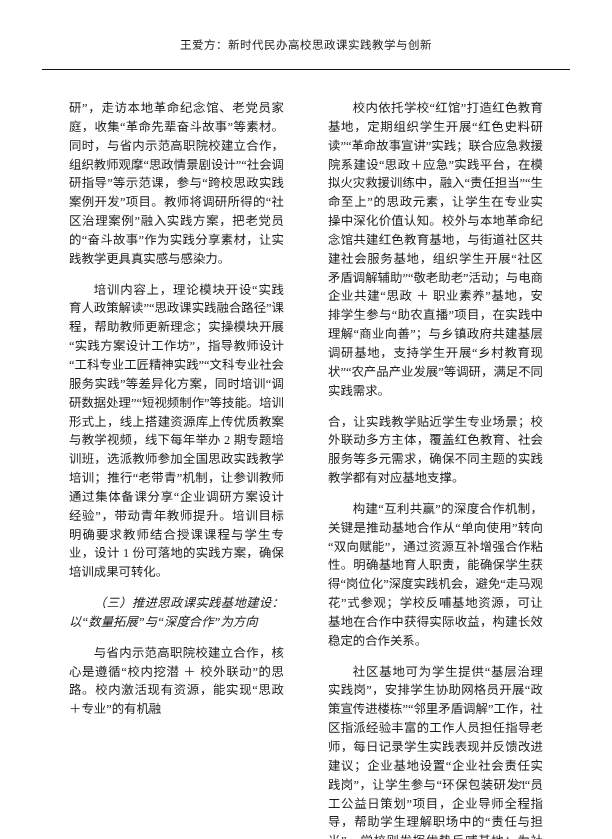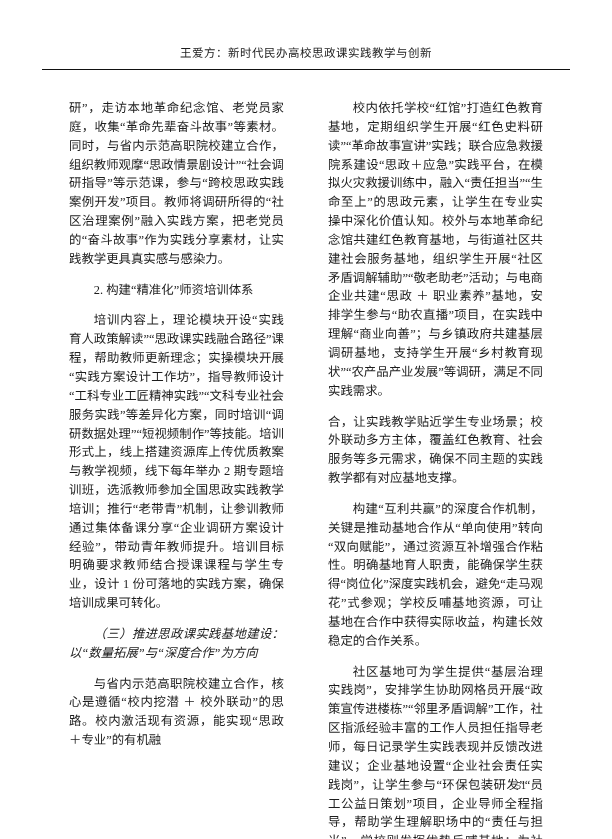--- a/index.html
+++ b/index.html
@@ -15,21 +15,21 @@
     font-family: "Liberation Serif", "DejaVu Serif", serif;
     color: #1c1c1c;
   }
   .page {
     position: absolute;
     inset: 0;
     background: #ffffff;
   }
   .running-head {
     position: absolute;
-    top: 44px;
+    top: 36px;
     left: 0;
     right: 0;
     text-align: center;
     font-size: 11.5px;
     letter-spacing: 0.5px;
     color: #1c1c1c;
     white-space: nowrap;
   }
   .head-rule {
     position: absolute;
@@ -72,21 +72,20 @@
 <body>
 
 <div class="page">
 
   <div class="running-head">王爱方：新时代民办高校思政课实践教学与创新</div>
 
   <div class="head-rule"></div>
 
   <div class="column column-left">
       <p class="para cont">研”，走访本地革命纪念馆、老党员家庭，收集“革命先辈奋斗故事”等素材。同时，与省内示范高职院校建立合作，组织教师观摩“思政情景剧设计”“社会调研指导”等示范课，参与“跨校思政实践案例开发”项目。教师将调研所得的“社区治理案例”融入实践方案，把老党员的“奋斗故事”作为实践分享素材，让实践教学更具真实感与感染力。</p>
-      <p class="para indent">2. 构建“精准化”师资培训体系</p>
       <p class="para indent">培训内容上，理论模块开设“实践育人政策解读”“思政课实践融合路径”课程，帮助教师更新理念；实操模块开展“实践方案设计工作坊”，指导教师设计“工科专业工匠精神实践”“文科专业社会服务实践”等差异化方案，同时培训“调研数据处理”“短视频制作”等技能。培训形式上，线上搭建资源库上传优质教案与教学视频，线下每年举办 2 期专题培训班，选派教师参加全国思政实践教学培训；推行“老带青”机制，让参训教师通过集体备课分享“企业调研方案设计经验”，带动青年教师提升。培训目标明确要求教师结合授课课程与学生专业，设计 1 份可落地的实践方案，确保培训成果可转化。</p>
       <p class="para kai">（三）推进思政课实践基地建设：以“数量拓展”与“深度合作”为方向</p>
       <p class="para indent">与省内示范高职院校建立合作，核心是遵循“校内挖潜 ＋ 校外联动”的思路。校内激活现有资源，能实现“思政＋专业”的有机融</p>
     </div>
 
   <div class="column column-right">
       <p class="para indent">校内依托学校“红馆”打造红色教育基地，定期组织学生开展“红色史料研读”“革命故事宣讲”实践；联合应急救援院系建设“思政＋应急”实践平台，在模拟火灾救援训练中，融入“责任担当”“生命至上”的思政元素，让学生在专业实操中深化价值认知。校外与本地革命纪念馆共建红色教育基地，与街道社区共建社会服务基地，组织学生开展“社区矛盾调解辅助”“敬老助老”活动；与电商企业共建“思政 ＋ 职业素养”基地，安排学生参与“助农直播”项目，在实践中理解“商业向善”；与乡镇政府共建基层调研基地，支持学生开展“乡村教育现状”“农产品产业发展”等调研，满足不同实践需求。</p>
       <p class="para cont">合，让实践教学贴近学生专业场景；校外联动多方主体，覆盖红色教育、社会服务等多元需求，确保不同主题的实践教学都有对应基地支撑。</p>
       <p class="para indent">构建“互利共赢”的深度合作机制，关键是推动基地合作从“单向使用”转向“双向赋能”，通过资源互补增强合作粘性。明确基地育人职责，能确保学生获得“岗位化”深度实践机会，避免“走马观花”式参观；学校反哺基地资源，可让基地在合作中获得实际收益，构建长效稳定的合作关系。</p>
       <p class="para indent">社区基地可为学生提供“基层治理实践岗”，安排学生协助网格员开展“政策宣传进楼栋”“邻里矛盾调解”工作，社区指派经验丰富的工作人员担任指导老师，每日记录学生实践表现并反馈改进建议；企业基地设置“企业社会责任实践岗”，让学生参与“环保包装研发”“员工公益日策划”项目，企业导师全程指导，帮助学生理解职场中的“责任与担当”。学校则发挥优势反哺基地：为社区撰写“老年文化活动策划方案”，组织师生为社区开展“智能手机教学”；为企业设计“员工思政培训课程”，协</p>

